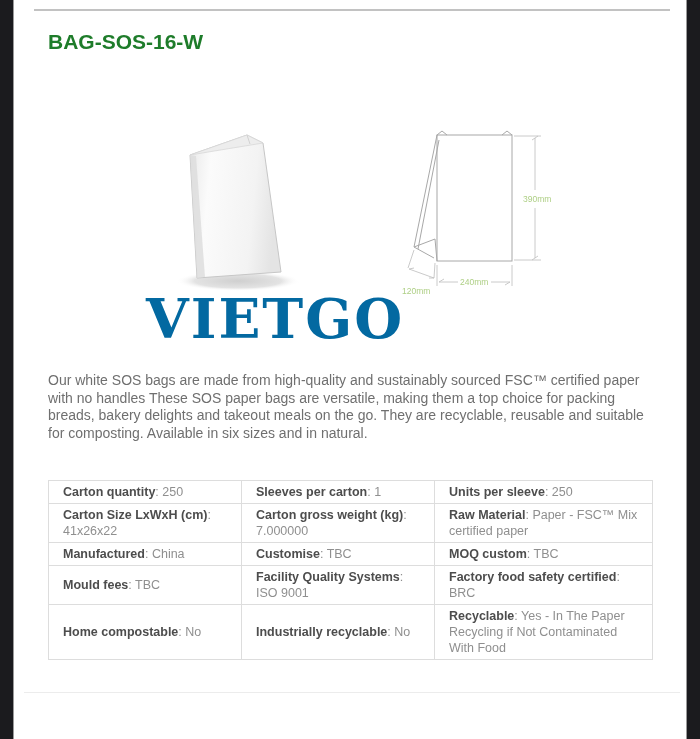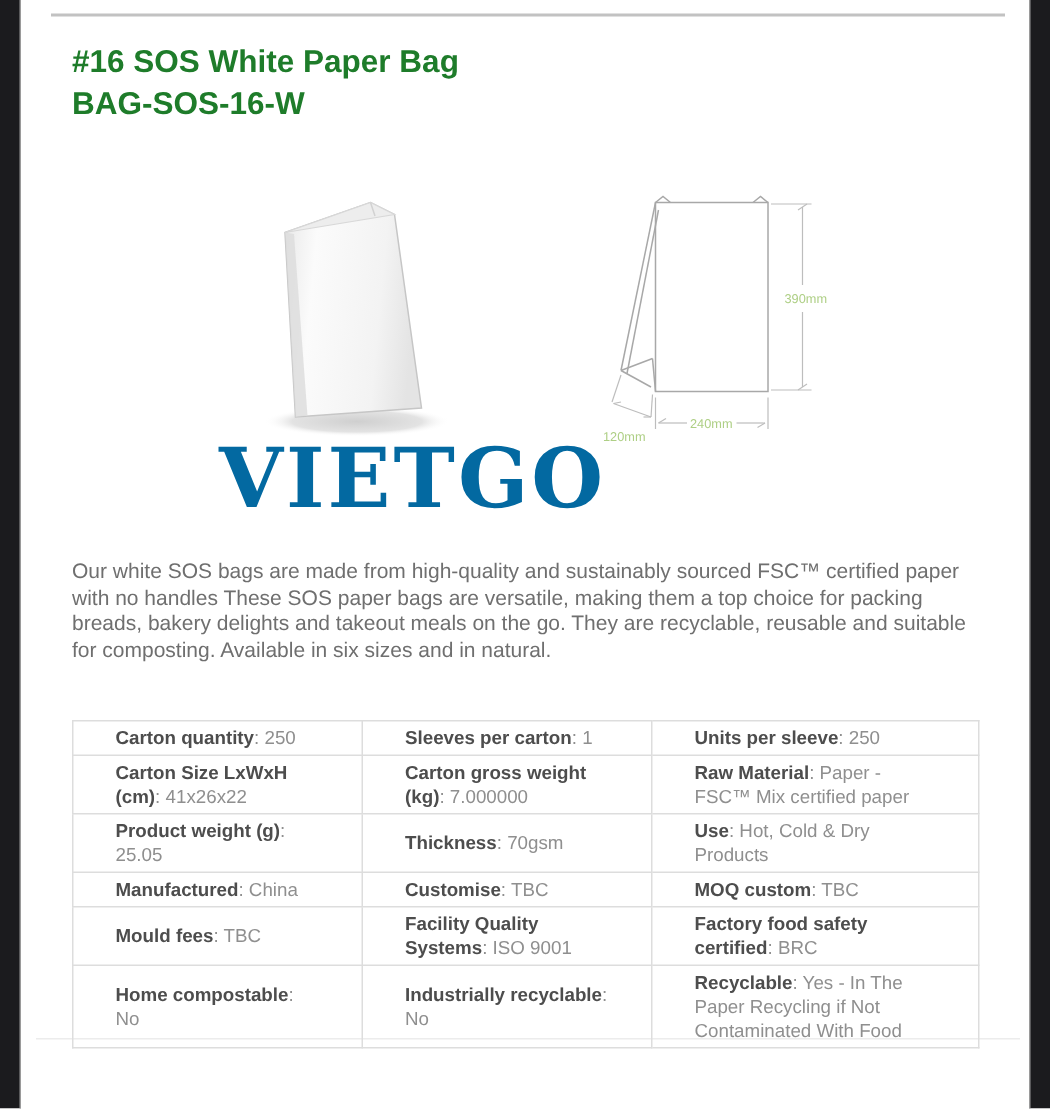--- a/index.html
+++ b/index.html
@@ -31,39 +31,38 @@
   .description{
     position:absolute;left:48px;top:372px;width:607px;
     color:#6f6f6f;font-size:14px;line-height:17.5px;
   }
   table.specs{
     position:absolute;left:48px;top:480px;width:604px;
     border-collapse:collapse;table-layout:fixed;
   }
   table.specs td{
     border:1px solid #dddddd;
-    padding:3px 28px;
+    padding:3px 14px;
     font-size:12.5px;line-height:16px;
     color:#8f8f8f;vertical-align:middle;
   }
   table.specs col.c1{width:193px;}
   table.specs col.c2{width:193px;}
   table.specs col.c3{width:218px;}
   .lbl{font-weight:700;color:#4d4d4d;}
 </style>
 </head>
 <body>
 
 <div class="side-bar left"></div>
 <div class="side-bar right"></div>
 <div class="top-rule"></div>
 <div class="bottom-rule"></div>
 
 <div class="page-title">
-  <div>#16 SOS White Paper Bag</div>
   <div>BAG-SOS-16-W</div>
 </div>
 
 <div class="photo-wrap">
   <svg width="210" height="175" viewBox="0 0 210 175">
     <defs>
       <linearGradient id="gbag" x1="0" y1="0" x2="1" y2="0.15">
         <stop offset="0" stop-color="#e8e8e8"></stop>
         <stop offset="0.25" stop-color="#fbfbfb"></stop>
         <stop offset="0.75" stop-color="#f3f3f3"></stop>
@@ -138,25 +137,20 @@
       <td><span class="lbl">Carton quantity</span><span>: </span><span>250</span></td>
       <td><span class="lbl">Sleeves per carton</span><span>: </span><span>1</span></td>
       <td><span class="lbl">Units per sleeve</span><span>: </span><span>250</span></td>
     </tr>
     <tr>
       <td><span class="lbl">Carton Size LxWxH (cm)</span><span>: </span><span>41x26x22</span></td>
       <td><span class="lbl">Carton gross weight (kg)</span><span>: </span><span>7.000000</span></td>
       <td><span class="lbl">Raw Material</span><span>: </span><span>Paper - FSC™ Mix certified paper</span></td>
     </tr>
     <tr>
-      <td><span class="lbl">Product weight (g)</span><span>: </span><span>25.05</span></td>
-      <td><span class="lbl">Thickness</span><span>: </span><span>70gsm</span></td>
-      <td><span class="lbl">Use</span><span>: </span><span>Hot, Cold &amp; Dry Products</span></td>
-    </tr>
-    <tr>
       <td><span class="lbl">Manufactured</span><span>: </span><span>China</span></td>
       <td><span class="lbl">Customise</span><span>: </span><span>TBC</span></td>
       <td><span class="lbl">MOQ custom</span><span>: </span><span>TBC</span></td>
     </tr>
     <tr>
       <td><span class="lbl">Mould fees</span><span>: </span><span>TBC</span></td>
       <td><span class="lbl">Facility Quality Systems</span><span>: </span><span>ISO 9001</span></td>
       <td><span class="lbl">Factory food safety certified</span><span>: </span><span>BRC</span></td>
     </tr>
     <tr>

